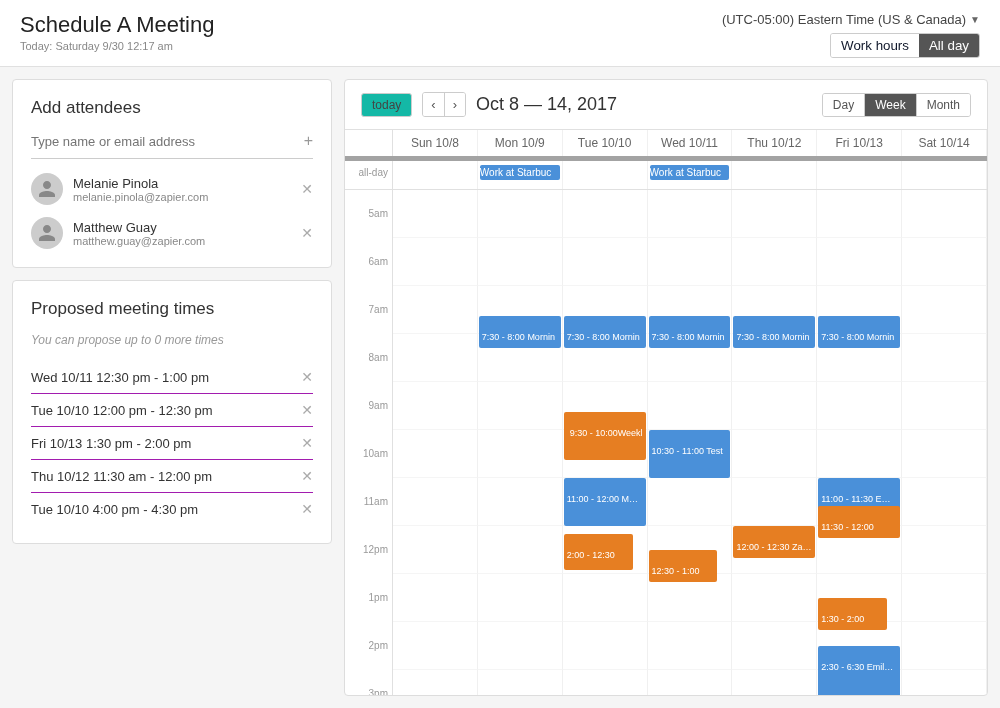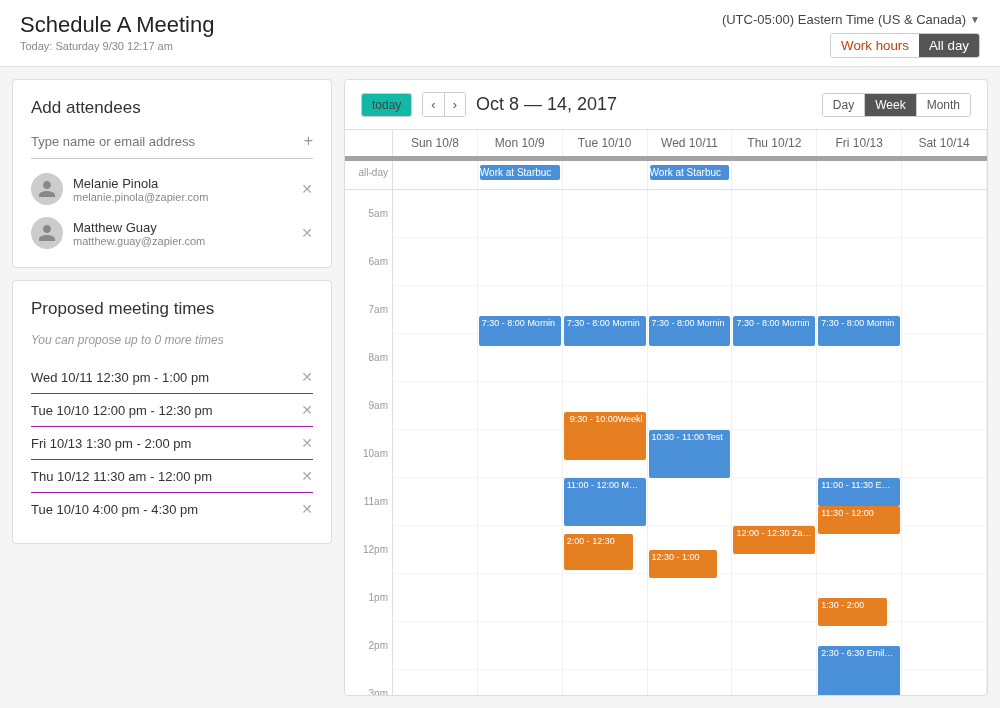--- a/index.html
+++ b/index.html
@@ -59,21 +59,21 @@
       border: 1px solid #ccc;
       border-radius: 3px;
       overflow: hidden;
       font-size: 12px;
     }
     .hours-toggle button {
       padding: 4px 10px;
       background: #fff;
       border: none;
       cursor: pointer;
-      color: #c2410c;
+      color: #0f172a;
     }
     .hours-toggle button.active {
       background: #555;
       color: #fff;
     }
     .main-content {
       display: flex;
       flex: 1;
       padding: 12px;
       gap: 12px;
@@ -322,21 +322,21 @@
     .time-cell {
       border-right: 1px solid #f0f0f0;
       border-bottom: 1px solid #f5f5f5;
       height: 48px;
       position: relative;
     }
     .cal-event {
       position: absolute;
       border-radius: 2px;
       font-size: 9px;
-      padding: 2px 3px;
+      padding: 16px 3px;
       overflow: hidden;
       white-space: nowrap;
       text-overflow: ellipsis;
       left: 1px;
       right: 1px;
       z-index: 5;
       color: #fff;
     }
     .cal-event.blue { background: #4a90d9; }
     .cal-event.orange { background: #e67e22; }

